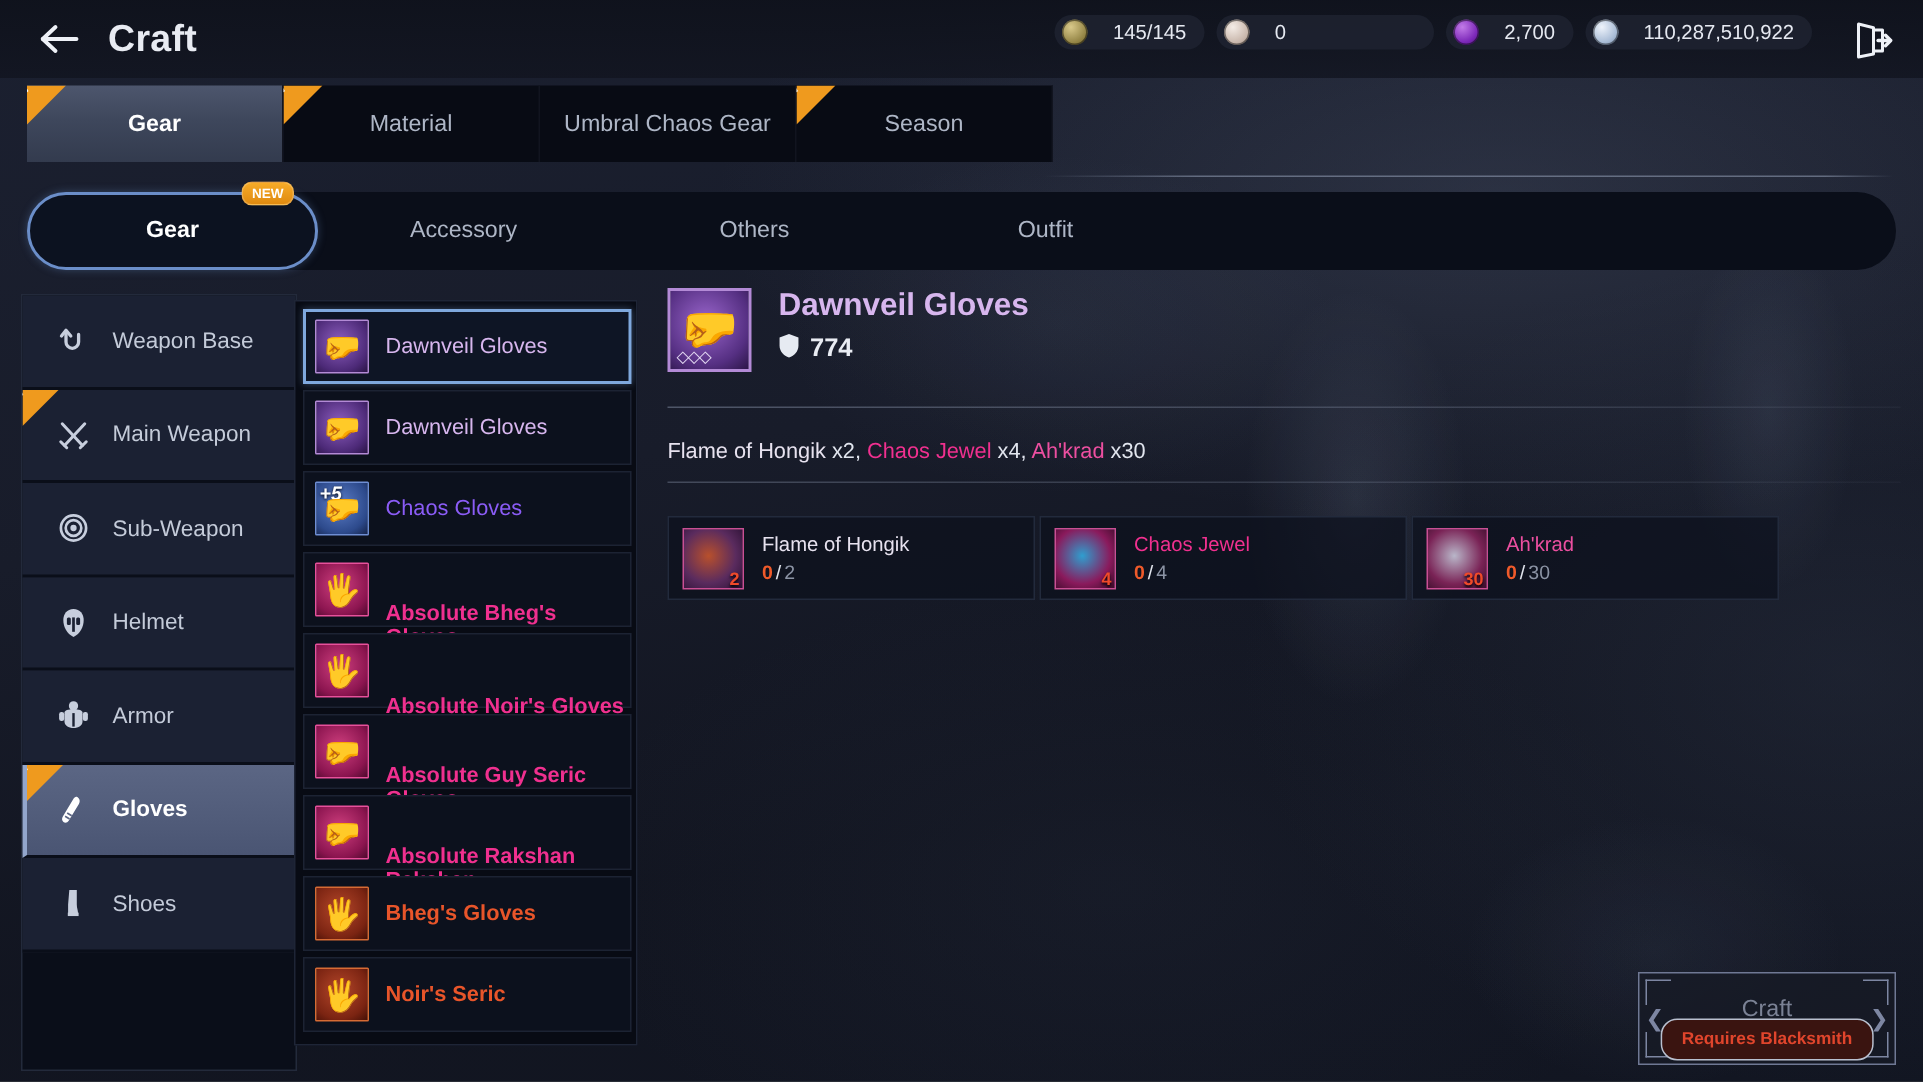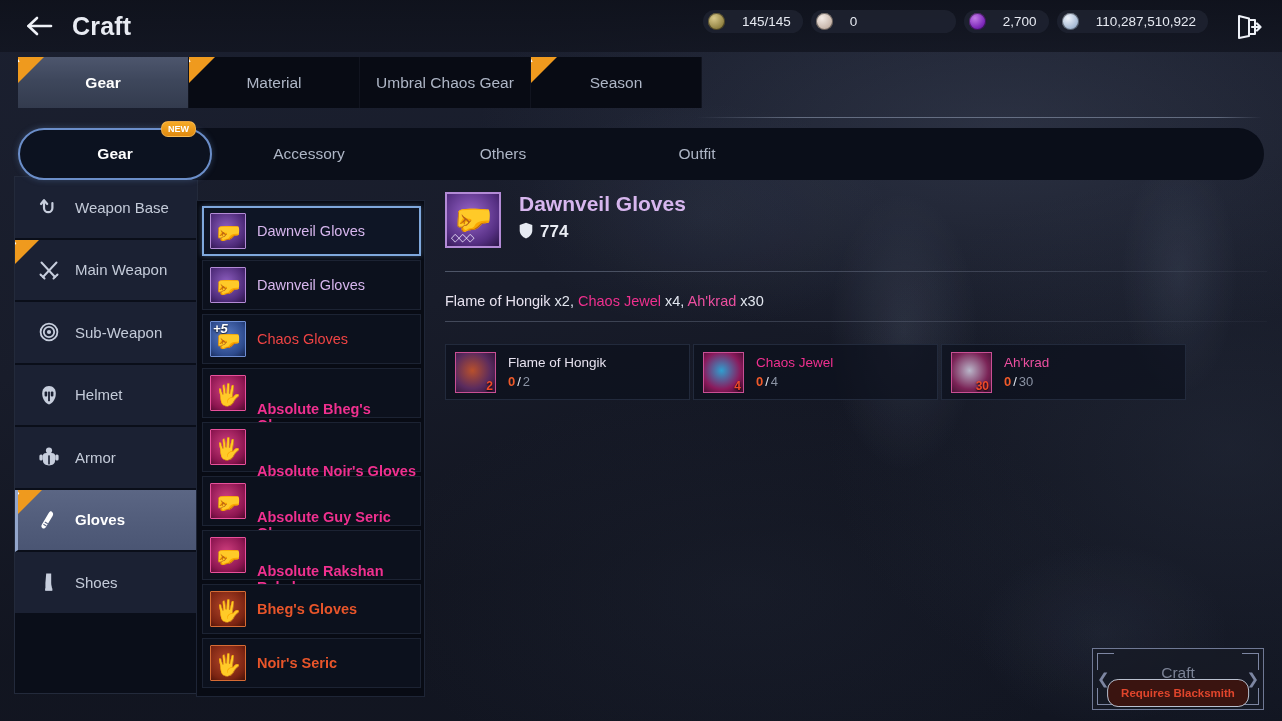--- a/index.html
+++ b/index.html
@@ -142,21 +142,21 @@
   .stab .newpill {
     position: absolute; top: -9px; right: 14px;
     background: linear-gradient(180deg, #f6ab28, #e08a10);
     color: #fff; font-size: 9px; font-weight: bold;
     padding: 2px 6px; border-radius: 7px;
     border: 1px solid #fff3;
   }
 
   
   #catrail {
-    position: absolute; top: 176px; left: 14px; width: 184px; height: 518px;
+    position: absolute; top: 196px; left: 14px; width: 184px; height: 518px;
     background: #0a0e19;
     border: 1px solid #232a3b;
     z-index: 12;
   }
   .cat {
     position: relative;
     height: 62.5px; width: 100%;
     display: flex; align-items: center;
     gap: 14px; padding-left: 22px;
     background: #1b2133;
@@ -229,21 +229,21 @@
   .tblue   { background: radial-gradient(circle at 45% 42%, #5d7fc9, #2d4a8c 70%, #16254c); border-color:#6e8ed4; }
   .tmagenta{ background: radial-gradient(circle at 45% 42%, #d0407f, #8c1550 70%, #4c0a2c); border-color:#e8509b; }
   .torange { background: radial-gradient(circle at 45% 42%, #b5472a, #7b2412 70%, #441006); border-color:#d66b34; }
   .plus5 {
     position: absolute; left: 2px; top: -1px;
     color: #fff; font-size: 13px; font-weight: bold; font-style: italic;
     text-shadow: 0 1px 2px #000;
   }
   .iname { font-size: 14.5px; }
   .c-lav { color: #d7b6ee; }
-  .c-blu { color: #ef4444; }
+  .c-blu { color: #8b5cf6; }
   .c-mag { color: #f0308f; font-weight: bold; margin-top: 48px; }
   .c-org { color: #e8552a; font-weight: bold; }
 
   
   #detail {
     position: absolute; top: 192px; left: 445px; width: 822px; height: 420px;
     z-index: 11;
   }
   #dhead { display: flex; align-items: flex-start; gap: 18px; height: 62px; }
   #dthumb {

